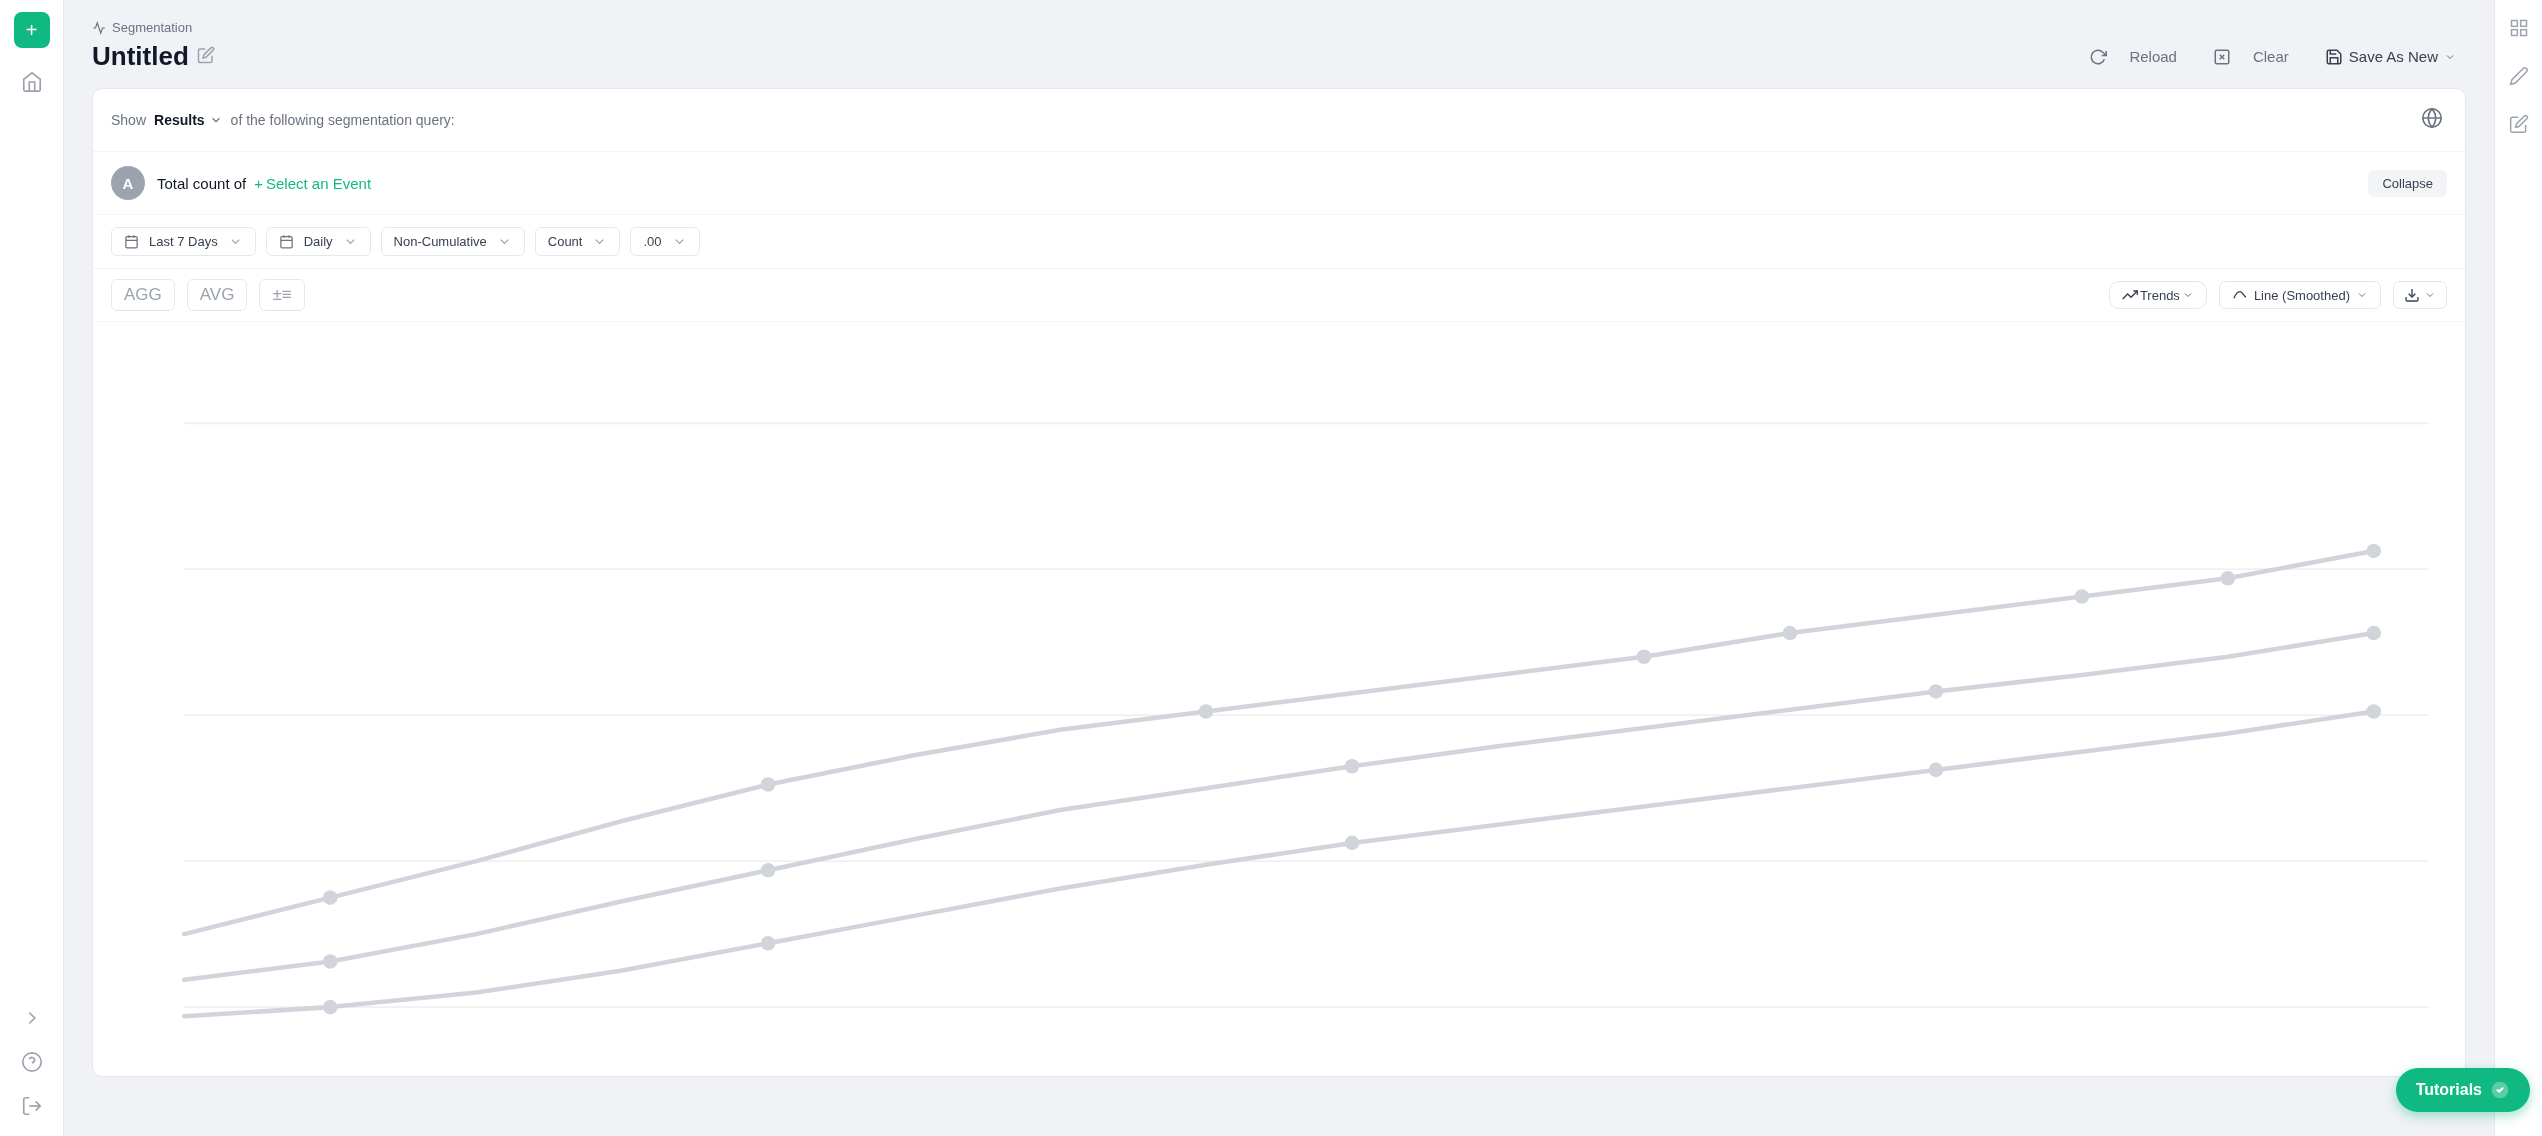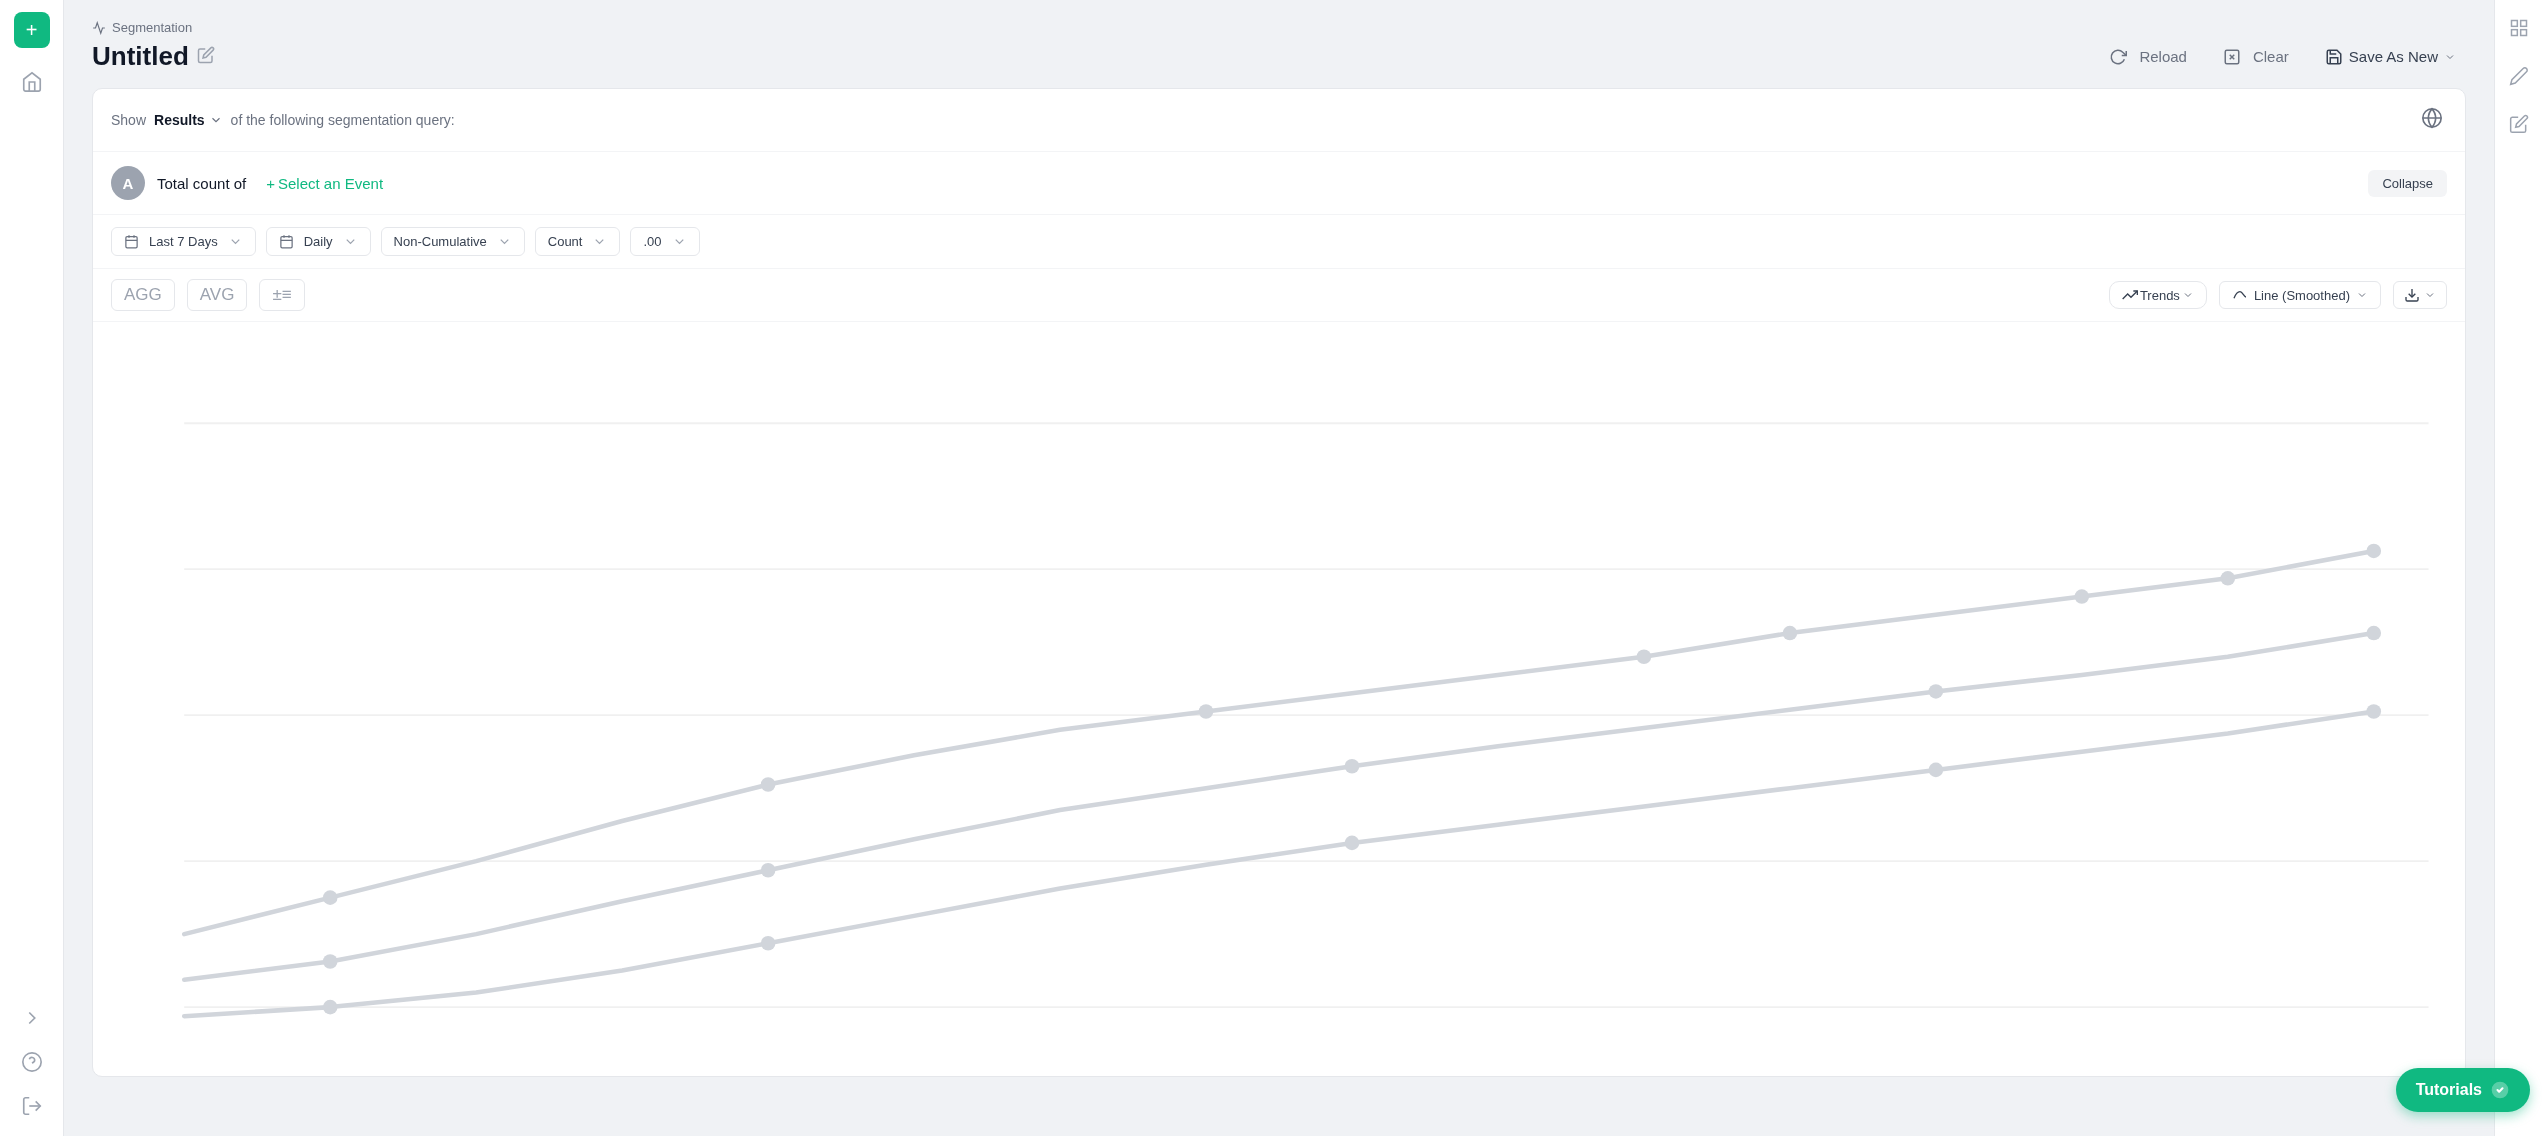--- a/index.html
+++ b/index.html
@@ -86,21 +86,21 @@
       font-size: 16px;
     }
     .title-actions {
       display: flex;
       align-items: center;
       gap: 16px;
     }
     .action-btn {
       display: flex;
       align-items: center;
-      gap: 12px;
+      gap: 22px;
       color: #6b7280;
       font-size: 15px;
       cursor: pointer;
       background: none;
       border: none;
       padding: 6px 10px;
       border-radius: 6px;
     }
     .action-btn svg { width: 18px; height: 18px; }
     .save-btn {
@@ -171,21 +171,21 @@
       border-radius: 50%;
       display: flex; align-items: center; justify-content: center;
       color: #fff;
       font-weight: 600;
       font-size: 15px;
       flex-shrink: 0;
     }
     .segment-text {
       display: flex;
       align-items: center;
-      gap: 20px;
+      gap: 8px;
       font-size: 15px;
       color: #111827;
       font-weight: 500;
     }
     .select-event-link {
       color: #10b981;
       cursor: pointer;
       font-size: 15px;
       display: flex;
       align-items: center;

